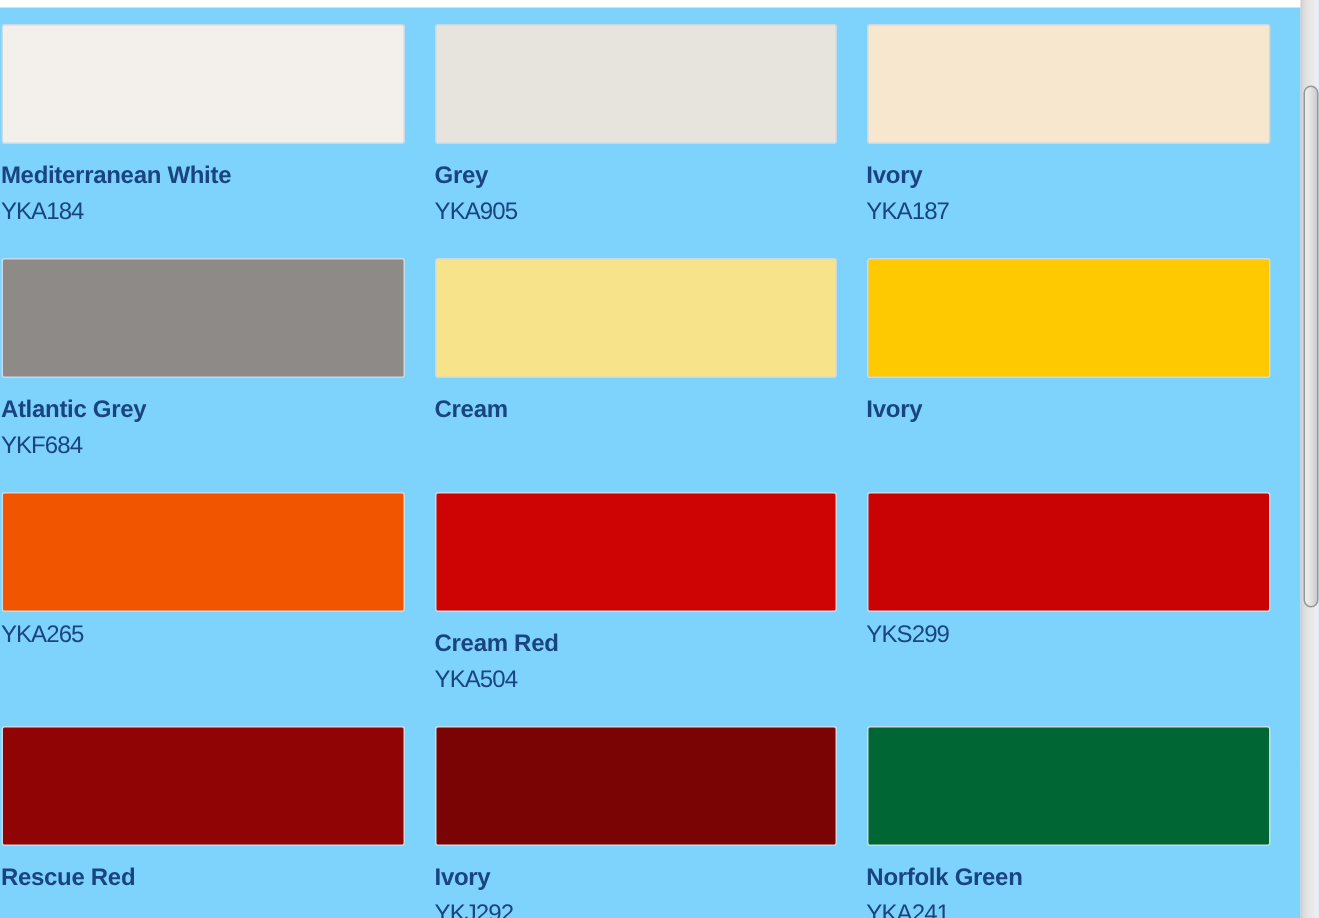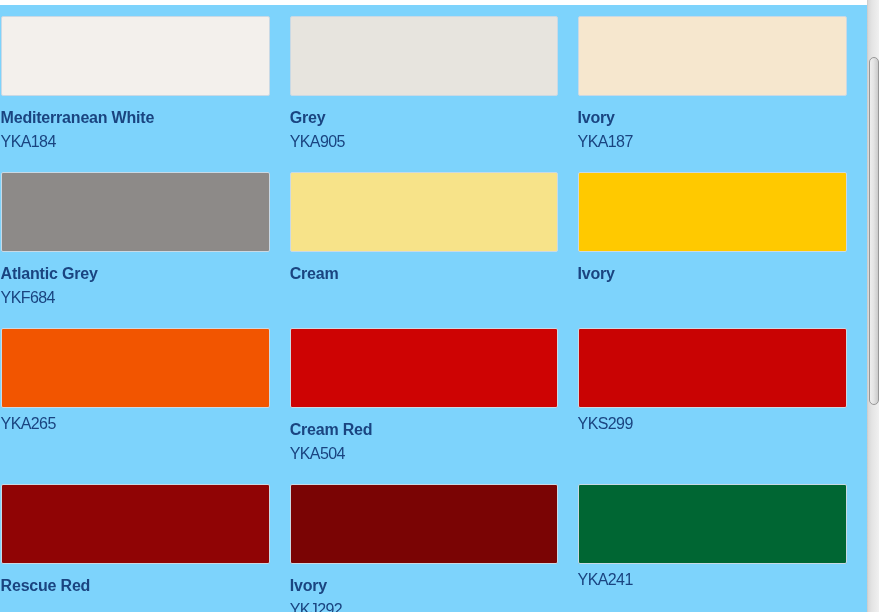--- a/index.html
+++ b/index.html
@@ -96,20 +96,21 @@
         <div class="swatch-chip" style="background: rgb(144, 4, 5);"></div>
         <div class="swatch-name">Rescue Red</div>
       </div>
       <div class="swatch-card">
         <div class="swatch-chip" style="background: rgb(122, 4, 4);"></div>
         <div class="swatch-name">Ivory</div>
         <div class="swatch-code">YKJ292</div>
       </div>
       <div class="swatch-card">
         <div class="swatch-chip" style="background: rgb(0, 102, 51);"></div>
+        <div class="swatch-name">Norfolk Green</div>
         <div class="swatch-code">YKA241</div>
       </div>
     </div>
 </div>
 
 <div class="scrollbar">
   <div class="scrollbar-thumb"></div>
 </div>
 
 </body></html>

